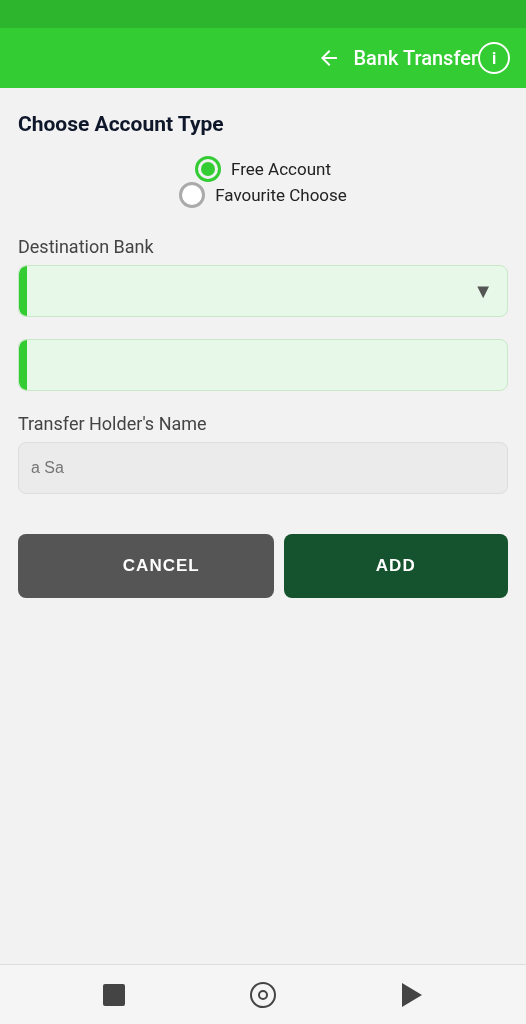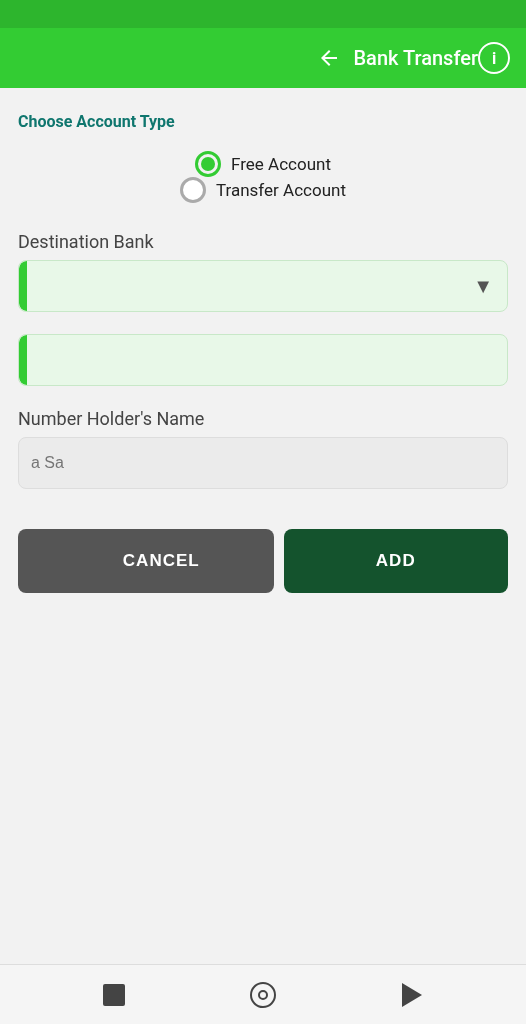--- a/index.html
+++ b/index.html
@@ -67,23 +67,23 @@
     }
 
     
     .content {
       flex: 1;
       background: #f2f2f2;
       padding: 24px 18px;
     }
 
     .section-title {
-      font-size: 16px;
+      font-size: 21px;
       font-weight: 700;
-      color: #0f766e;
+      color: #0f172a;
       margin-bottom: 20px;
     }
 
     
     .radio-group {
       display: flex;
       flex-direction: column;
       align-items: center;
       margin-bottom: 28px;
       gap: 0;
@@ -270,42 +270,42 @@
 
   <div class="section-title">Choose Account Type</div>
 
   <div class="radio-group">
     <div class="radio-option">
       <div class="radio-circle selected"></div>
       <span class="radio-label">Free Account</span>
     </div>
     <div class="radio-option">
       <div class="radio-circle unselected"></div>
-      <span class="radio-label">Transfer Account</span>
+      <span class="radio-label">Favourite Choose</span>
     </div>
   </div>
 
   <div class="field-group">
     <div class="field-label">Destination Bank</div>
     <div class="field-input-wrapper">
       <div class="green-bar"></div>
       <input class="field-input" type="text" style="">
       <div class="field-dropdown-arrow">▼</div>
     </div>
   </div>
 
   <div class="field-group">
     <div class="field-input-wrapper">
       <div class="green-bar"></div>
       <input class="field-input" type="text" style="">
     </div>
   </div>
 
   <div class="field-group">
-    <div class="field-label">Number Holder's Name</div>
+    <div class="field-label">Transfer Holder's Name</div>
     <div class="field-input-wrapper light">
       <input class="field-input" type="text" placeholder="a Sa" style="">
     </div>
   </div>
 
   <div class="button-row">
     <button class="btn btn-cancel">CANCEL</button>
     <button class="btn btn-add">ADD</button>
   </div>
 

